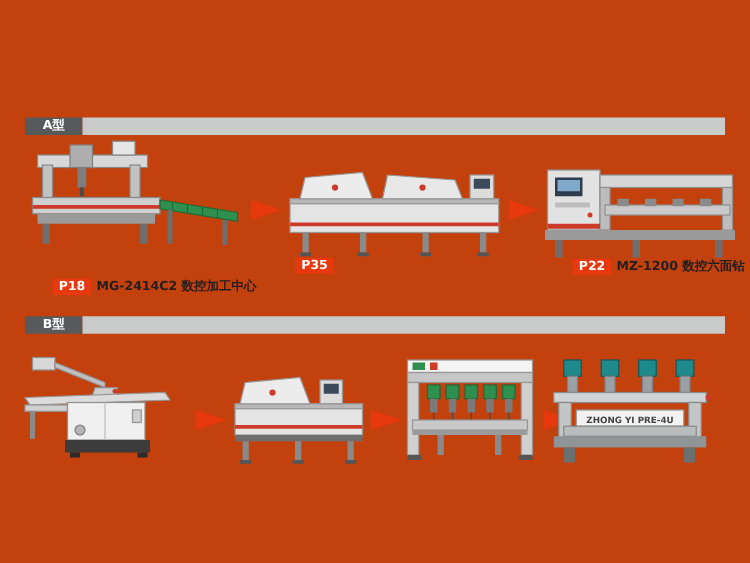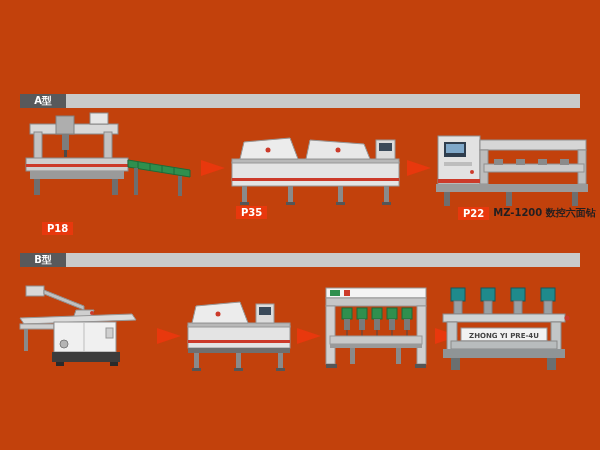--- a/index.html
+++ b/index.html
@@ -110,20 +110,21 @@
       <rect x="6" y="55" width="42" height="4" fill="#cc3a2a"></rect>
       <rect x="4" y="60" width="152" height="8" fill="#9a9a9a"></rect>
       <rect x="12" y="68" width="6" height="14" fill="#6e6e6e"></rect>
       <rect x="74" y="68" width="6" height="14" fill="#6e6e6e"></rect>
       <rect x="140" y="68" width="6" height="14" fill="#6e6e6e"></rect>
     </svg>
   </div>
 
   <div class="caption" style="left:42px; top:222px">
     <span class="pcode">P18</span>
+    <span>MG-2414C2 数控加工中心</span>
   </div>
   <div class="caption" style="left:236px; top:206px">
     <span class="pcode">P35</span>
   </div>
   <div class="caption" style="left:458px; top:206px">
     <span class="pcode">P22</span>
     <span>MZ-1200 数控六面钻</span>
   </div>
 
   <div class="section-bar" style="top:253px">

